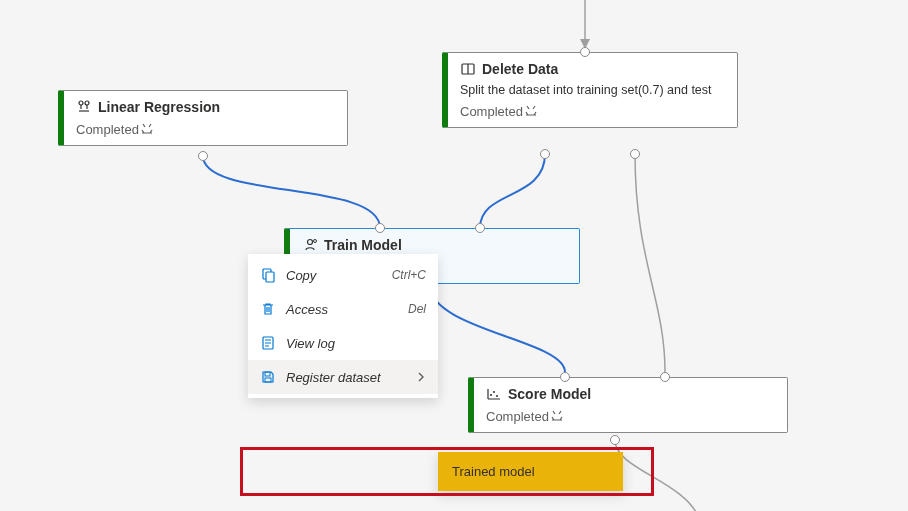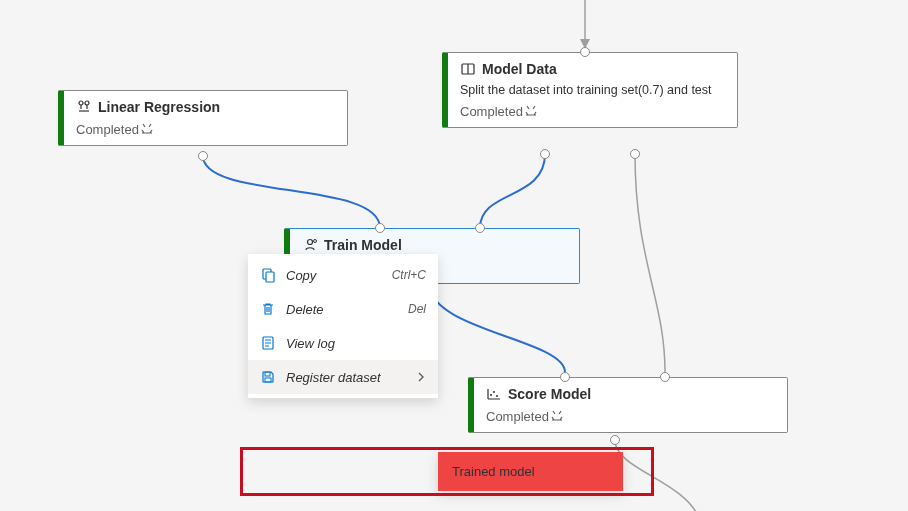--- a/index.html
+++ b/index.html
@@ -79,21 +79,21 @@
     cursor: pointer;
   }
   .menu-item:hover, .menu-item.hover {
     background: #f3f2f1;
   }
   .menu-item .label { flex: 1; }
   .menu-item .shortcut { color: #605e5c; font-size: 12px; }
   .menu-item .chev { color: #605e5c; }
   .submenu {
     position: absolute;
-    background: #ef4444;
+    background: #eab308;
     box-shadow: 0 4px 12px rgba(0,0,0,0.15);
     padding: 12px 14px;
     min-width: 185px;
   }
   .highlight {
     position: absolute;
     border: 3px solid #c50f1f;
     pointer-events: none;
   }
   .icon {
@@ -150,21 +150,21 @@
 <div class="port" style="left:198px; top:151px;"></div>
 
 <div class="node" style="left:442px; top:52px; width:296px;">
   <div class="title-row">
     <span class="icon">
       <svg viewBox="0 0 16 16">
           <rect x="2" y="3" width="12" height="10" rx="1" fill="none" stroke="#323130" stroke-width="1.2"></rect>
           <path d="M8 3 v10" stroke="#323130" stroke-width="1.2"></path>
         </svg>
     </span>
-    <span>Model Data</span>
+    <span>Delete Data</span>
   </div>
   <div class="desc">Split the dataset into training set(0.7) and test</div>
   <div class="status-row">
     <span>Completed</span>
     <span class="icon">
       <svg viewBox="0 0 16 16">
           <path d="M4 3 l2 3 M12 3 l-2 3 M3 12 h10 M5 12 l-2 -3 M11 12 l2 -3" stroke="#605e5c" stroke-width="1.2" fill="none"></path>
         </svg>
     </span>
   </div>
@@ -225,21 +225,21 @@
     <span class="label">Copy</span>
     <span class="shortcut">Ctrl+C</span>
   </div>
   <div class="menu-item">
     <span class="icon">
       <svg viewBox="0 0 16 16">
           <path d="M3 4 h10 M6 4 v-1 h4 v1 M5 4 v9 h6 v-9" fill="none" stroke="#0078d4" stroke-width="1.2"></path>
           <path d="M7 6 v5 M9 6 v5" stroke="#0078d4" stroke-width="1.2"></path>
         </svg>
     </span>
-    <span class="label">Delete</span>
+    <span class="label">Access</span>
     <span class="shortcut">Del</span>
   </div>
   <div class="menu-item">
     <span class="icon">
       <svg viewBox="0 0 16 16">
           <rect x="3" y="2" width="10" height="12" rx="1" fill="none" stroke="#0078d4" stroke-width="1.2"></rect>
           <path d="M5 5 h6 M5 8 h6 M5 11 h4" stroke="#0078d4" stroke-width="1.2"></path>
         </svg>
     </span>
     <span class="label">View log</span>

